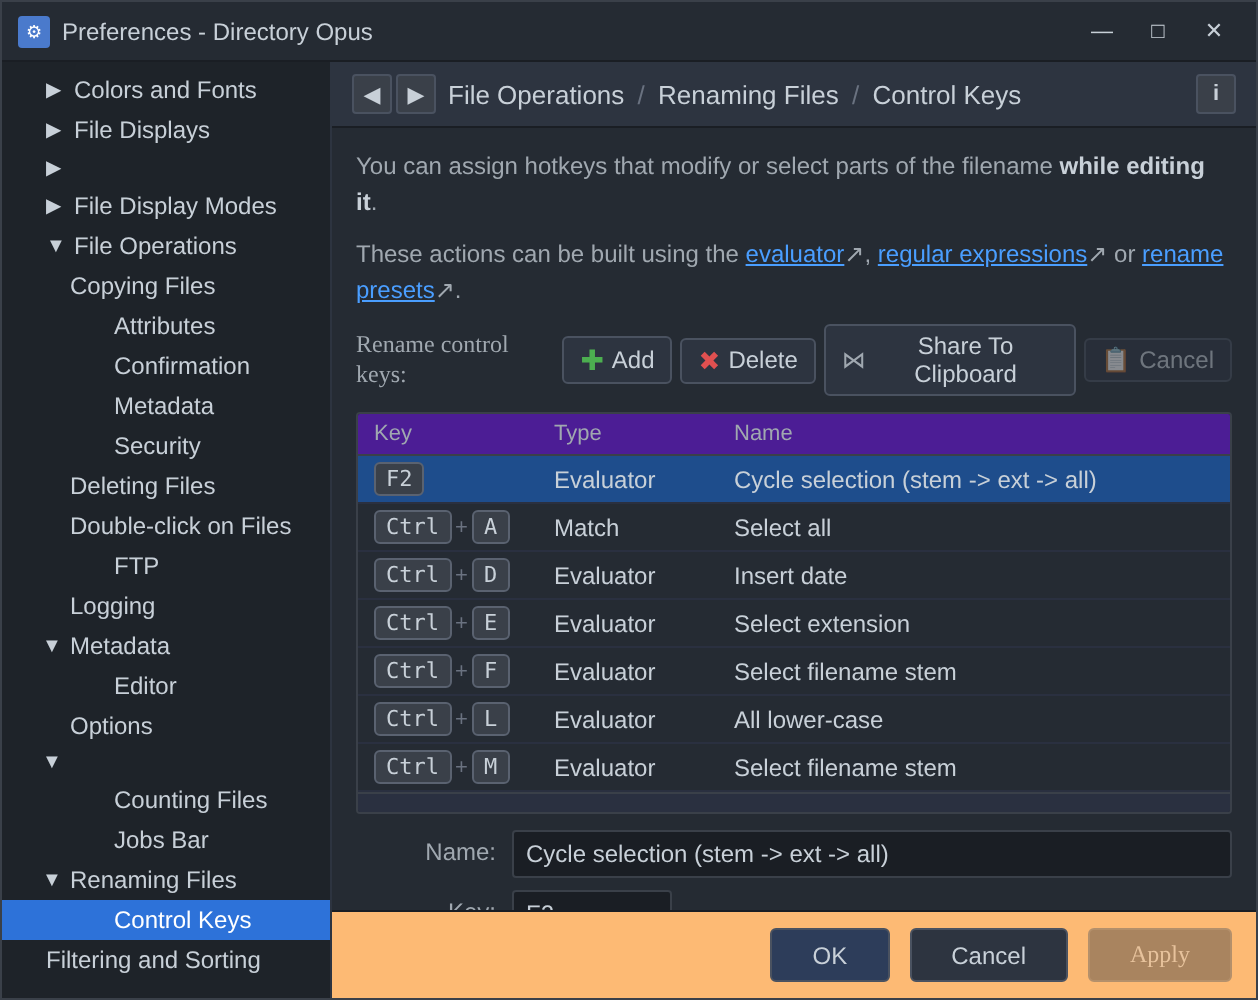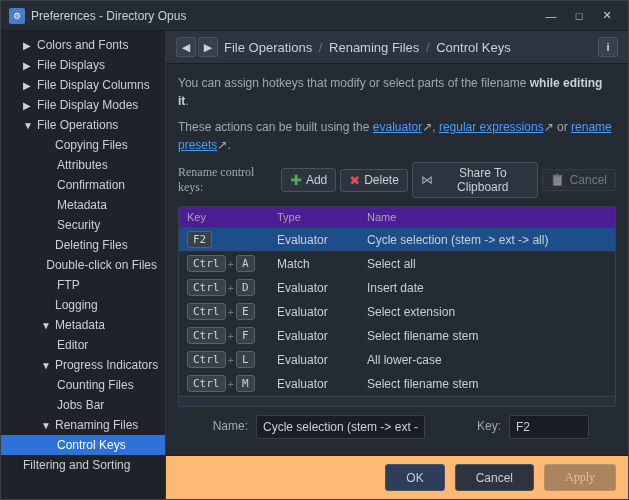--- a/index.html
+++ b/index.html
@@ -92,21 +92,21 @@
       white-space: nowrap;
     }
     .sidebar-item.active { background: #2d72d9; color: white; }
     .sidebar-item .arrow {
       margin-right: 4px;
       font-size: 10px;
       display: inline-block;
       width: 10px;
     }
     .sidebar-item.indent1 { padding-left: 22px; }
-    .sidebar-item.indent2 { padding-left: 40px; }
+    .sidebar-item.indent2 { padding-left: 20px; }
     .sidebar-item.indent3 { padding-left: 42px; }
 
     .right-panel {
       flex: 1;
       background: #252b33;
       display: flex;
       flex-direction: column;
       overflow: hidden;
     }
 
@@ -256,21 +256,21 @@
     }
 
     .scrollbar-h {
       height: 10px;
       background: #2a3040;
       border-top: 1px solid #3a4049;
     }
 
     .form-section {
       display: flex;
-      flex-direction: row;
+      flex-direction: column;
       gap: 6px;
       flex-shrink: 0;
     }
     .form-row {
       display: flex;
       align-items: flex-start;
       gap: 8px;
     }
     .form-label {
       width: 70px;
@@ -351,21 +351,20 @@
       <div class="sidebar-item indent1">
         <span class="arrow">▶</span>
         <span>Colors and Fonts</span>
       </div>
       <div class="sidebar-item indent1">
         <span class="arrow">▶</span>
         <span>File Displays</span>
       </div>
       <div class="sidebar-item indent1">
         <span class="arrow">▶</span>
-        <span>File Display Columns</span>
       </div>
       <div class="sidebar-item indent1">
         <span class="arrow">▶</span>
         <span>File Display Modes</span>
       </div>
       <div class="sidebar-item indent1">
         <span class="arrow">▼</span>
         <span>File Operations</span>
       </div>
       <div class="sidebar-item indent2">
@@ -406,22 +405,25 @@
       </div>
       <div class="sidebar-item indent2">
         <span class="arrow">▼</span>
         <span>Metadata</span>
       </div>
       <div class="sidebar-item indent3">
         <span class="arrow"></span>
         <span>Editor</span>
       </div>
       <div class="sidebar-item indent2">
+        <span class="arrow"></span>
+        <span>Options</span>
+      </div>
+      <div class="sidebar-item indent2">
         <span class="arrow">▼</span>
-        <span>Progress Indicators</span>
       </div>
       <div class="sidebar-item indent3">
         <span class="arrow"></span>
         <span>Counting Files</span>
       </div>
       <div class="sidebar-item indent3">
         <span class="arrow"></span>
         <span>Jobs Bar</span>
       </div>
       <div class="sidebar-item indent2">

